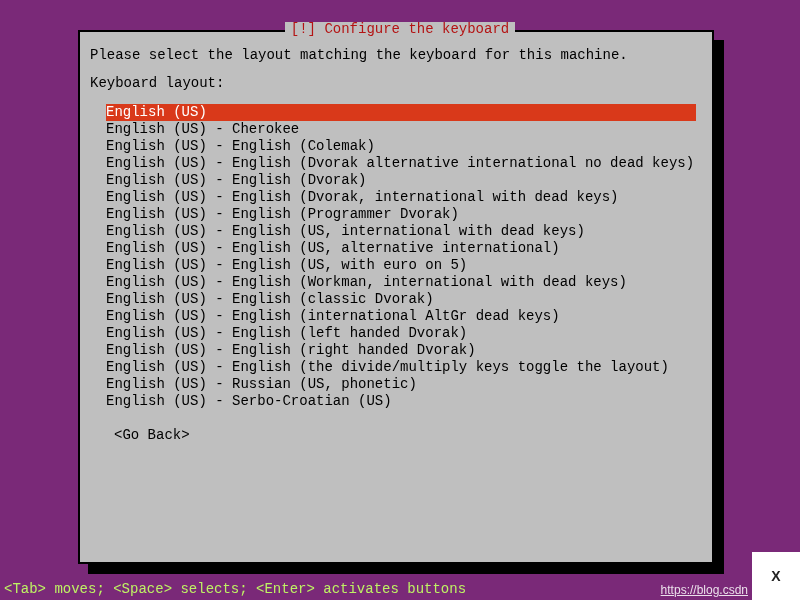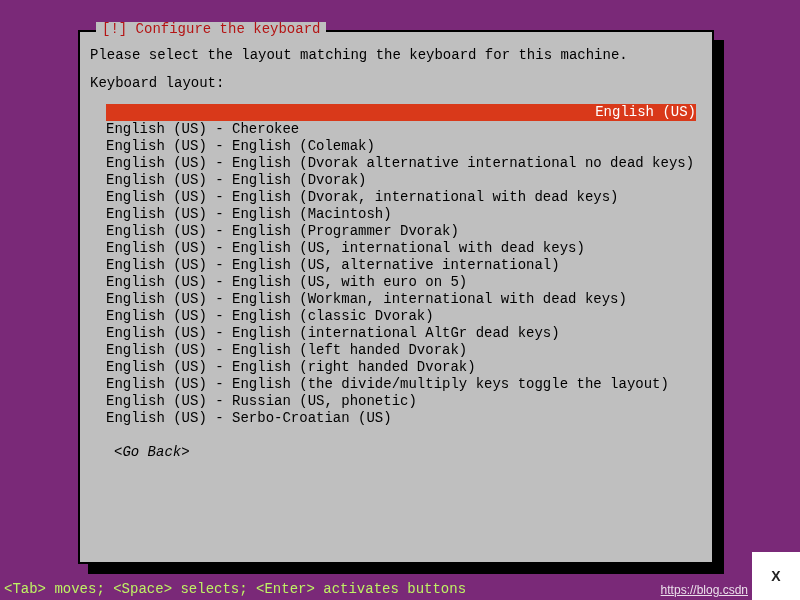--- a/index.html
+++ b/index.html
@@ -33,22 +33,23 @@
     width: 636px;
     height: 534px;
     background: #bfbfbf;
     border: 2px solid #000;
     box-sizing: border-box;
     color: #000;
   }
   .titlebar {
     position: absolute;
     top: -10px;
-    left: 16px;
+    left: 4px;
     width: 100%;
+    text-align: center;
     pointer-events: none;
   }
   .titlebar-inner {
     display: inline-block;
     background: #bfbfbf;
     padding: 0 6px;
     color: #b41414;
   }
   .content {
     padding: 16px 10px 10px 10px;
@@ -60,26 +61,24 @@
     margin-right: 6px;
   }
   .list-row {
     white-space: pre;
     height: 17px;
     line-height: 17px;
   }
   .selected {
     background: #d9391a;
     color: #fff;
-    text-align: right;
   }
   .gobackwrap {
     margin-top: 18px;
     margin-left: 24px;
-    font-style: italic;
   }
   .helpbar {
     position: absolute;
     left: 4px;
     bottom: 4px;
     color: #bef264;
     white-space: pre;
   }
   .watermark {
     position: absolute;
@@ -122,21 +121,20 @@
       <div class="prompt">Please select the layout matching the keyboard for this machine.</div>
       <div class="label">Keyboard layout:</div>
 
       <div class="listwrap" id="layout-list">
           <div class="list-row selected">English (US)</div>
           <div class="list-row">English (US) - Cherokee</div>
           <div class="list-row">English (US) - English (Colemak)</div>
           <div class="list-row">English (US) - English (Dvorak alternative international no dead keys)</div>
           <div class="list-row">English (US) - English (Dvorak)</div>
           <div class="list-row">English (US) - English (Dvorak, international with dead keys)</div>
-          <div class="list-row">English (US) - English (Macintosh)</div>
           <div class="list-row">English (US) - English (Programmer Dvorak)</div>
           <div class="list-row">English (US) - English (US, international with dead keys)</div>
           <div class="list-row">English (US) - English (US, alternative international)</div>
           <div class="list-row">English (US) - English (US, with euro on 5)</div>
           <div class="list-row">English (US) - English (Workman, international with dead keys)</div>
           <div class="list-row">English (US) - English (classic Dvorak)</div>
           <div class="list-row">English (US) - English (international AltGr dead keys)</div>
           <div class="list-row">English (US) - English (left handed Dvorak)</div>
           <div class="list-row">English (US) - English (right handed Dvorak)</div>
           <div class="list-row">English (US) - English (the divide/multiply keys toggle the layout)</div>

